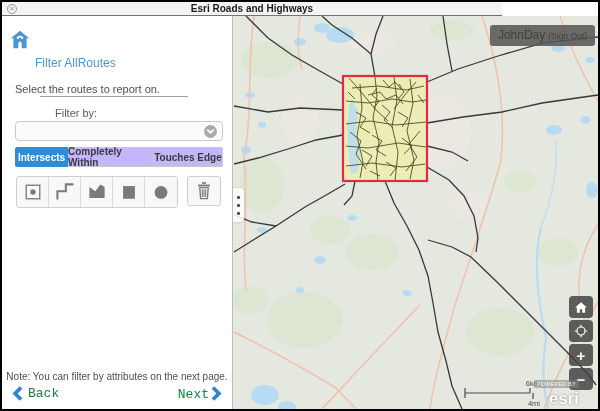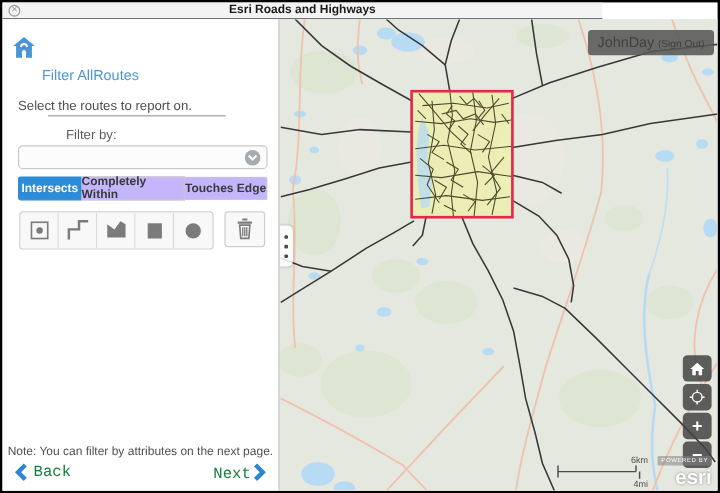--- a/index.html
+++ b/index.html
@@ -41,21 +41,21 @@
   .map { position:absolute; left:231px; top:14px; width:365px; height:393px; background:#e4e8df; overflow:hidden; }
   .map svg.basemap { position:absolute; left:0; top:0; }
   .user-btn { position:absolute; top:9px; right:3px; background:rgba(88,88,88,.88); border-radius:3px; padding:3px 8px 4px 8px; color:#404040; display:flex; align-items:baseline; gap:3px; cursor:pointer; }
   .user-name { font-size:12px; }
   .user-signout { font-size:8.5px; }
   .mapctl { position:absolute; right:5px; width:24px; height:22px; background:rgba(66,66,66,.84); border-radius:4px; display:flex; align-items:center; justify-content:center; color:#fff; cursor:pointer; }
   .mapctl.home { top:280px; }
   .mapctl.locate { top:304px; }
   .mapctl.zin { top:328px; font-size:15px; font-weight:bold; line-height:1; }
   .mapctl.zout { top:352px; font-size:15px; font-weight:bold; line-height:1; }
-  .esri { position:absolute; right:5px; bottom:1px; text-align:right; }
+  .esri { position:absolute; right:19px; bottom:1px; text-align:right; }
   .powered { display:inline-block; font-size:5px; letter-spacing:.5px; color:#fff; background:rgba(130,130,130,.55); padding:1px 3px; border-radius:1px; }
   .esri-word { font-size:17px; font-weight:bold; color:#fff; line-height:.9; text-shadow:0 0 2px rgba(110,110,110,.9); }
   .handle { position:absolute; left:0; top:172px; width:11px; height:34px; background:rgba(255,255,255,.85); border-radius:0 4px 4px 0; display:flex; flex-direction:column; align-items:center; justify-content:center; gap:5px; cursor:pointer; box-shadow:0 0 2px rgba(0,0,0,.25); }
   .handle i { width:3px; height:3px; background:#4a4a4a; border-radius:1px; }
 </style>
 </head>
 <body>
 
 <div class="app">
 

